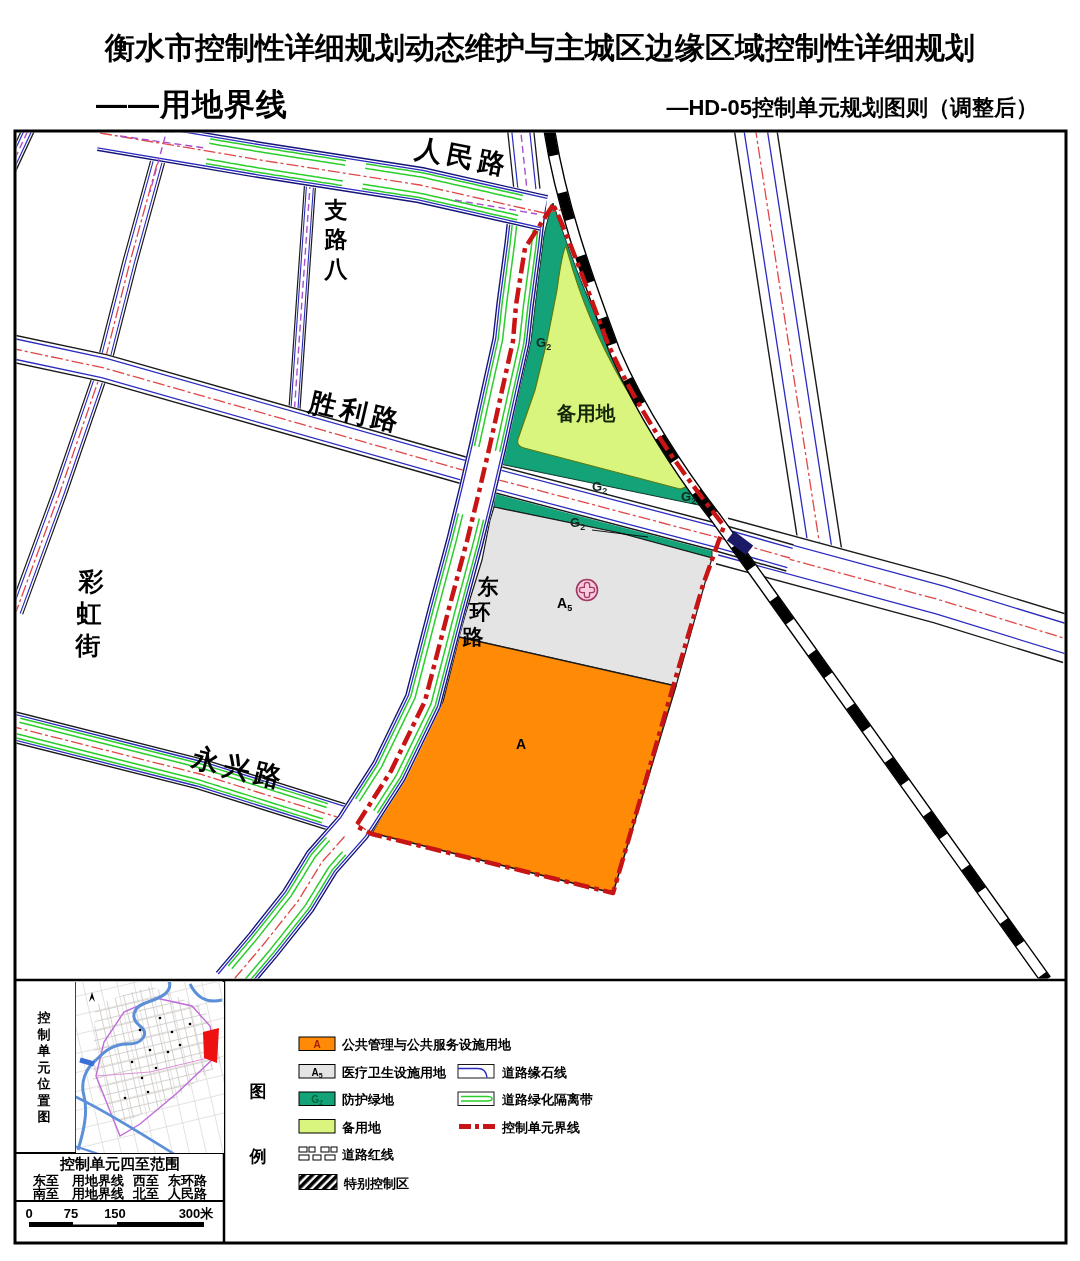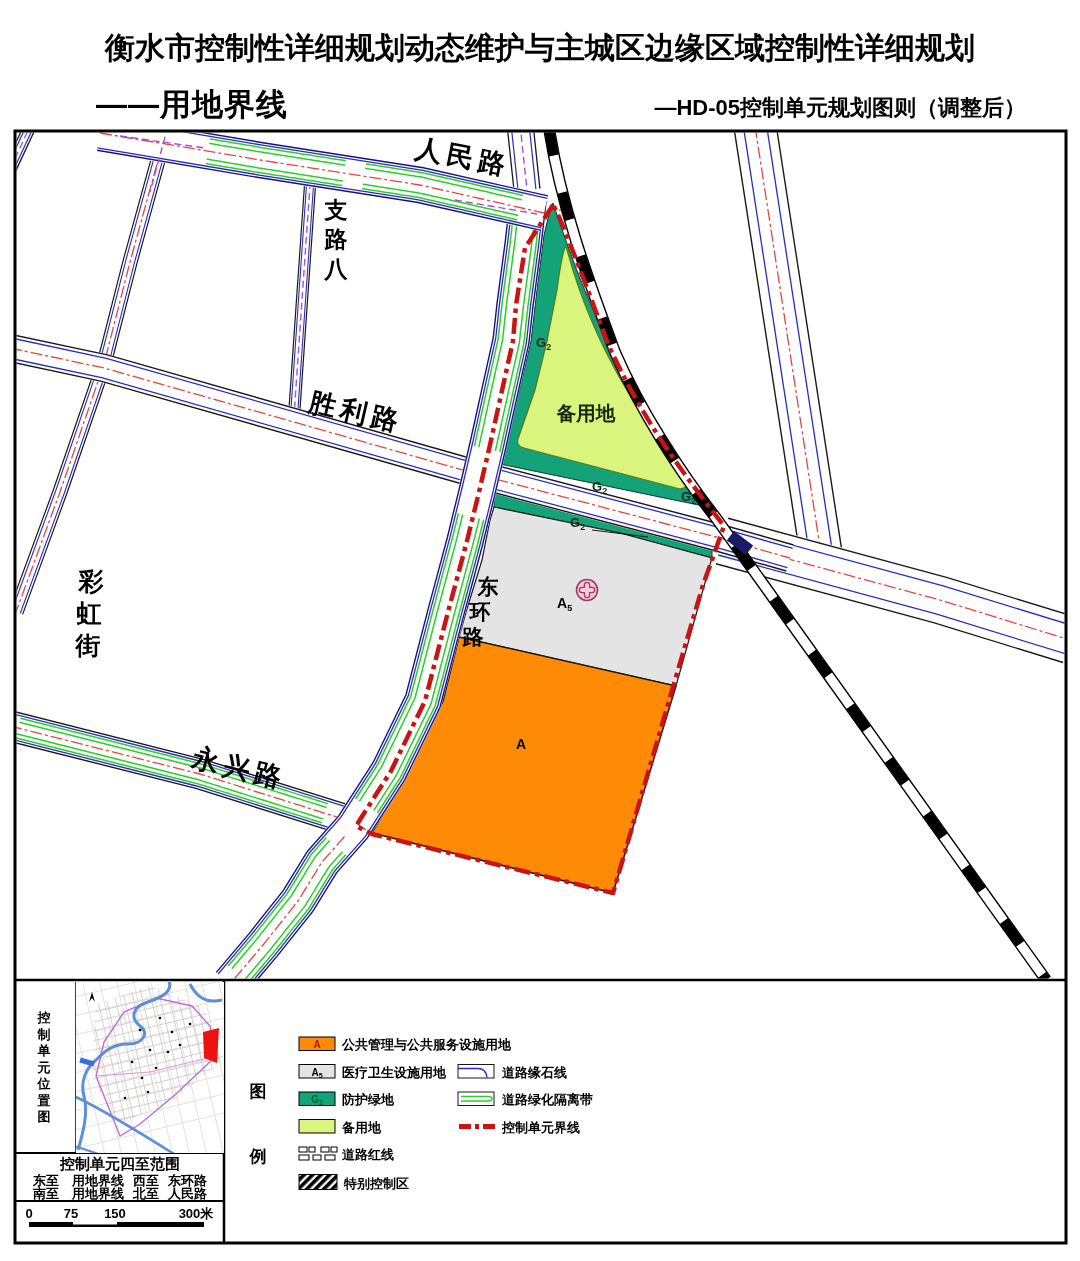--- a/index.html
+++ b/index.html
@@ -1,19 +1,19 @@
 <!DOCTYPE html>
 <html><head>
 <meta charset="utf-8">
 <style>
 html,body{margin:0;padding:0;background:#ffffff;width:1080px;height:1261px;overflow:hidden;}
 .page{position:relative;width:1080px;height:1261px;font-family:"Liberation Sans",sans-serif;}
 .t1{position:absolute;left:0;top:28px;width:1080px;text-align:center;font-size:30px;font-weight:bold;letter-spacing:0px;}
 .t2{position:absolute;left:96px;top:84px;font-size:31px;font-weight:bold;letter-spacing:1px;}
-.t3{position:absolute;right:54px;top:93px;font-size:22px;font-weight:bold;}
+.t3{position:absolute;right:42px;top:93px;font-size:22px;font-weight:bold;}
 </style>
 </head>
 <body>
 <div class="page">
 
 <div class="t1">衡水市控制性详细规划动态维护与主城区边缘区域控制性详细规划</div>
 
 <div class="t2">——用地界线</div>
 
 <div class="t3">—HD-05控制单元规划图则（调整后）</div>

